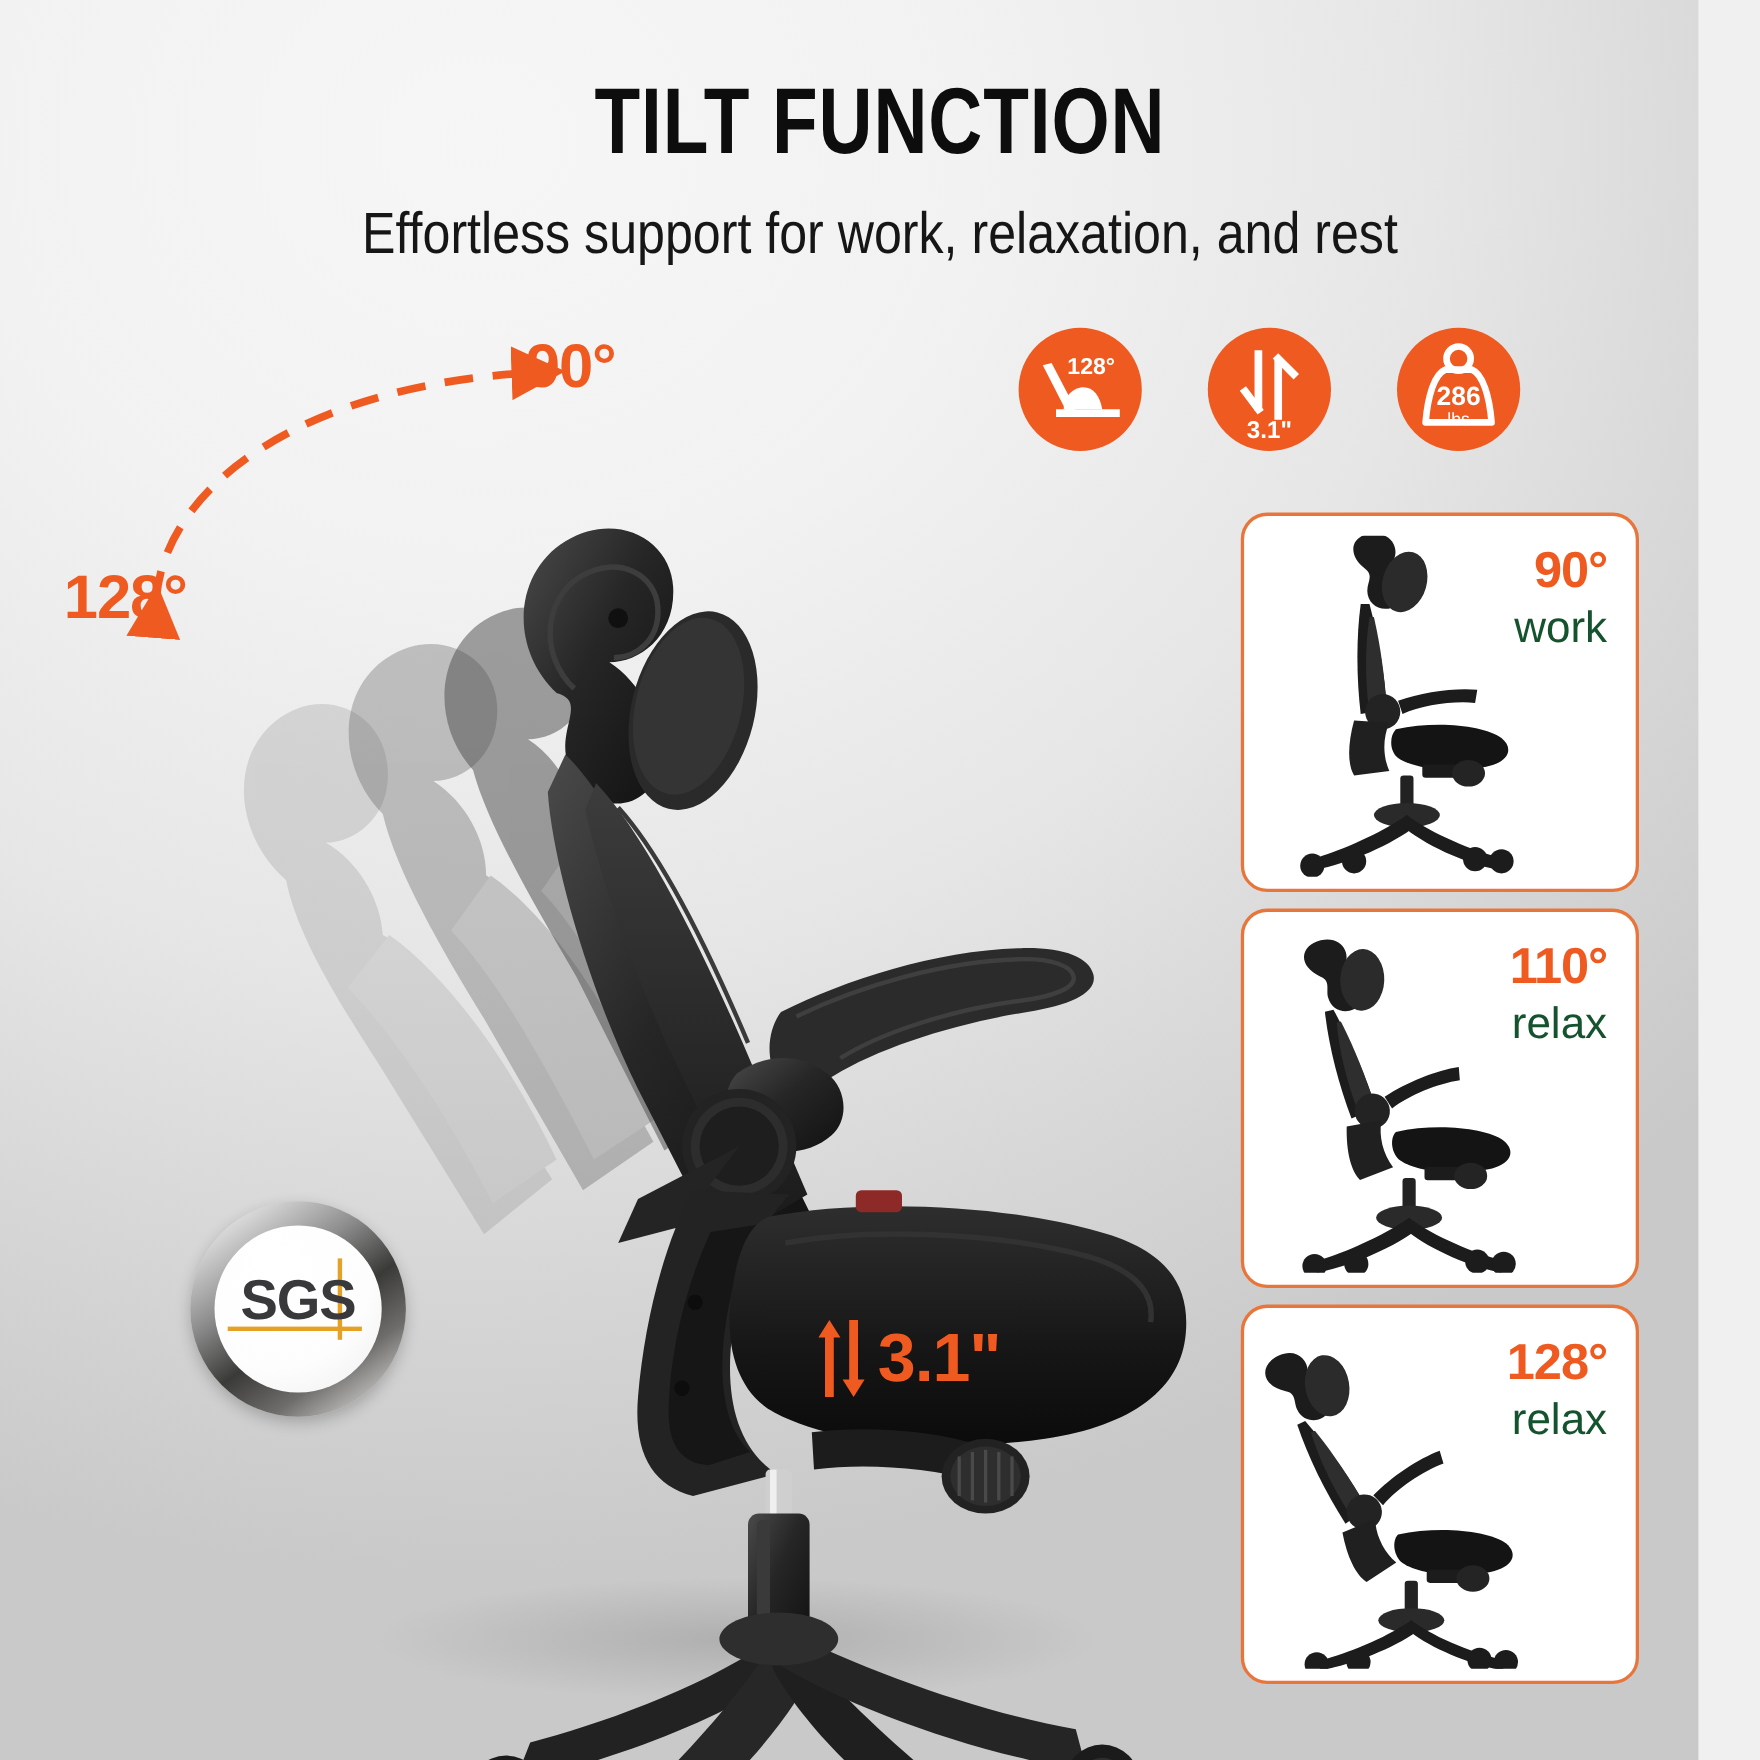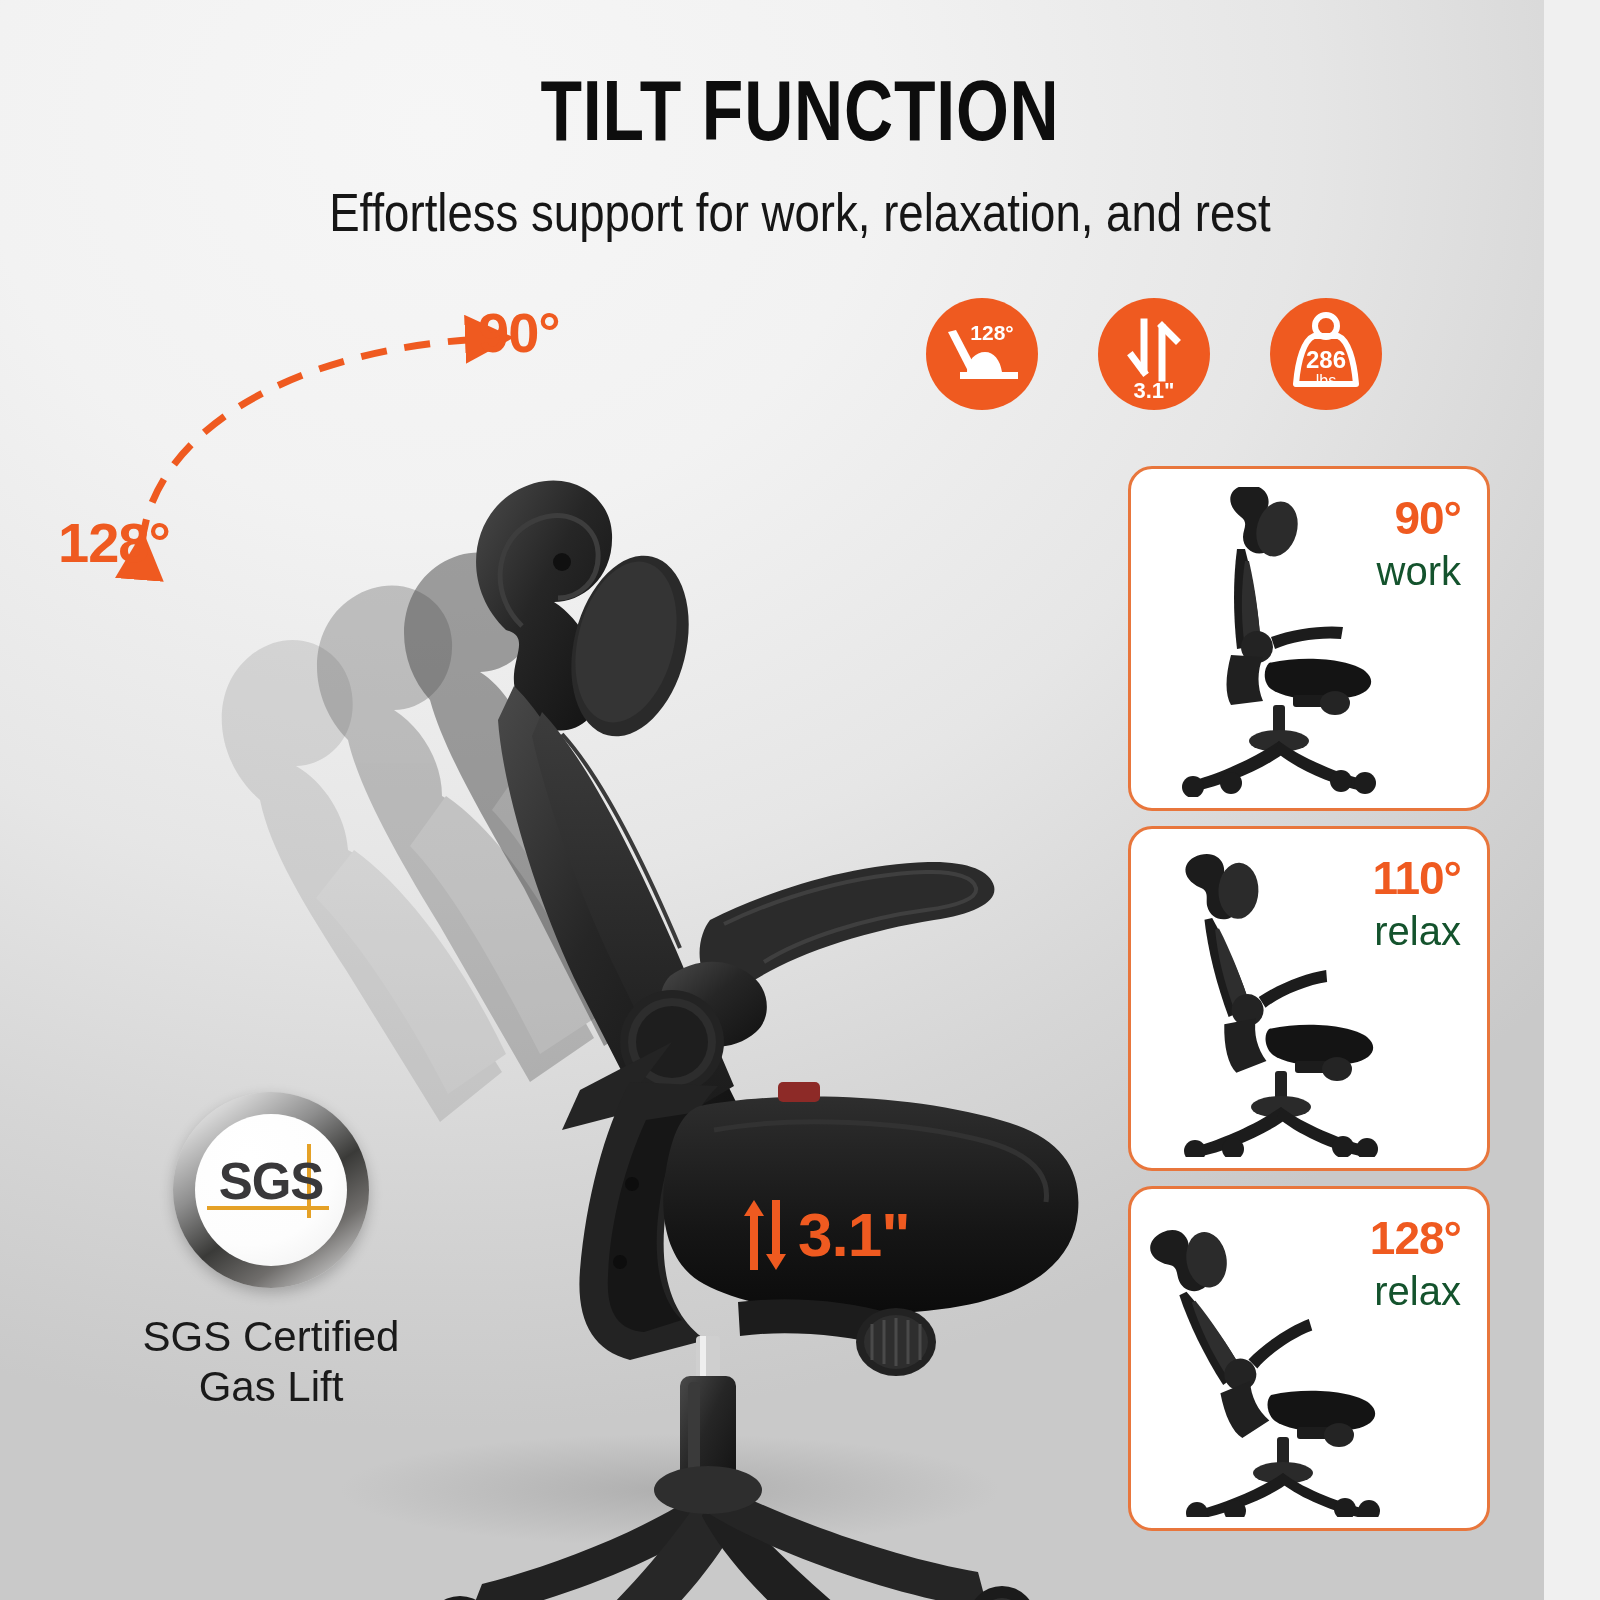--- a/index.html
+++ b/index.html
@@ -434,24 +434,20 @@
     <span class="cap">3.1"</span>
   </div>
 
   <div id="sgs-wrap">
     <div id="sgs-seal">
       <div id="sgs-inner">
         <div id="sgs-text">SGS</div>
         <div id="sgs-hline"></div>
         <div id="sgs-vline"></div>
       </div>
-    </div>
-    <div id="sgs-caption">
-      <div>SGS Certified</div>
-      <div>Gas Lift</div>
     </div>
   </div>
 
   <div class="pos-card" id="card-work">
     <svg class="card-chair" viewBox="0 0 250 310">
       <g fill="#1c1c1c">
         <path d="M96 30 C78 16 84 -2 104 -2 C124 -2 130 18 116 30 C130 36 136 54 126 62
                  C114 72 98 64 98 50 C98 42 104 36 96 30 Z"></path>
         <ellipse cx="132" cy="42" rx="20" ry="28" transform="rotate(16 132 42)" fill="#2b2b2b"></ellipse>
         <path d="M100 62 C108 92 114 128 116 158 L92 162 C88 128 88 92 92 62 Z"></path>

